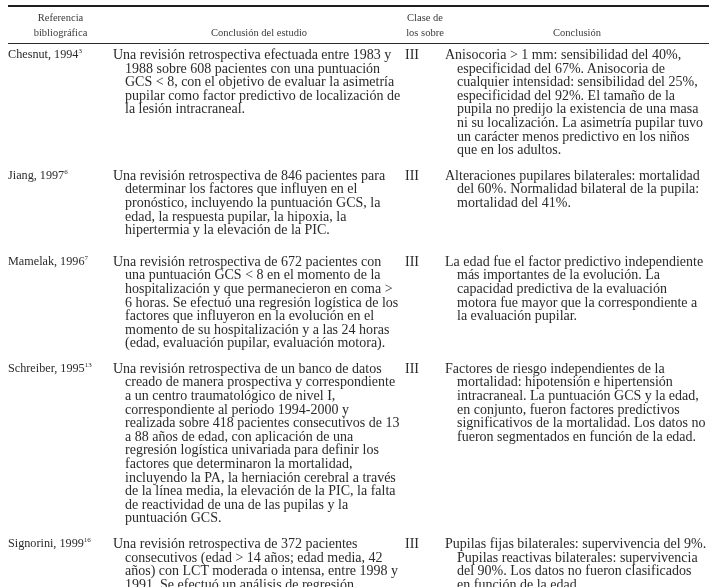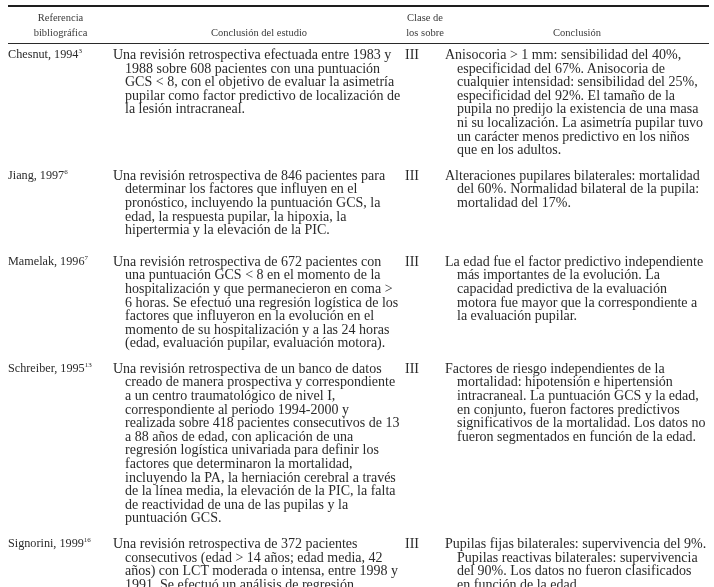--- a/index.html
+++ b/index.html
@@ -144,21 +144,21 @@
             <p class="hang">Anisocoria &gt; 1 mm: sensibilidad del 40%, especificidad del 67%. Anisocoria de cualquier intensidad: sensibilidad del 25%, especificidad del 92%. El tamaño de la pupila no predijo la existencia de una masa ni su localización. La asimetría pupilar tuvo un carácter menos predictivo en los niños que en los adultos.</p>
           </td>
         </tr>
         <tr class="gap-after">
           <td class="ref"><span>Jiang, 1997</span><sup>6</sup></td>
           <td class="desc">
             <p class="hang"><span>Una revisión retrospectiva de 846 pacientes para determinar los factores que influyen en el pronóstico, incluyendo la puntuación GCS, la edad, la respuesta pupilar, la hipoxia, la hipertermia y la elevación de la PIC.</span></p>
           </td>
           <td class="cls">III</td>
           <td class="concl">
-            <p class="hang">Alteraciones pupilares bilaterales: mortalidad del 60%. Normalidad bilateral de la pupila: mortalidad del 17%.</p>
+            <p class="hang">Alteraciones pupilares bilaterales: mortalidad del 60%. Normalidad bilateral de la pupila: mortalidad del 41%.</p>
           </td>
         </tr>
         <tr class="gap-small">
           <td class="ref"><span>Mamelak, 1996</span><sup>7</sup></td>
           <td class="desc">
             <p class="hang"><span>Una revisión retrospectiva de 672 pacientes con una puntuación GCS &lt; 8 en el momento de la hospitalización y que permanecieron en coma &gt; 6 horas. Se efectuó una regresión logística de los factores que influyeron en la evolución en el momento de su hospitalización y a las 24 horas (edad, evaluación pupilar, evaluación motora).</span></p>
           </td>
           <td class="cls">III</td>
           <td class="concl">
             <p class="hang">La edad fue el factor predictivo independiente más importantes de la evolución. La capacidad predictiva de la evaluación motora fue mayor que la correspondiente a la evaluación pupilar.</p>

